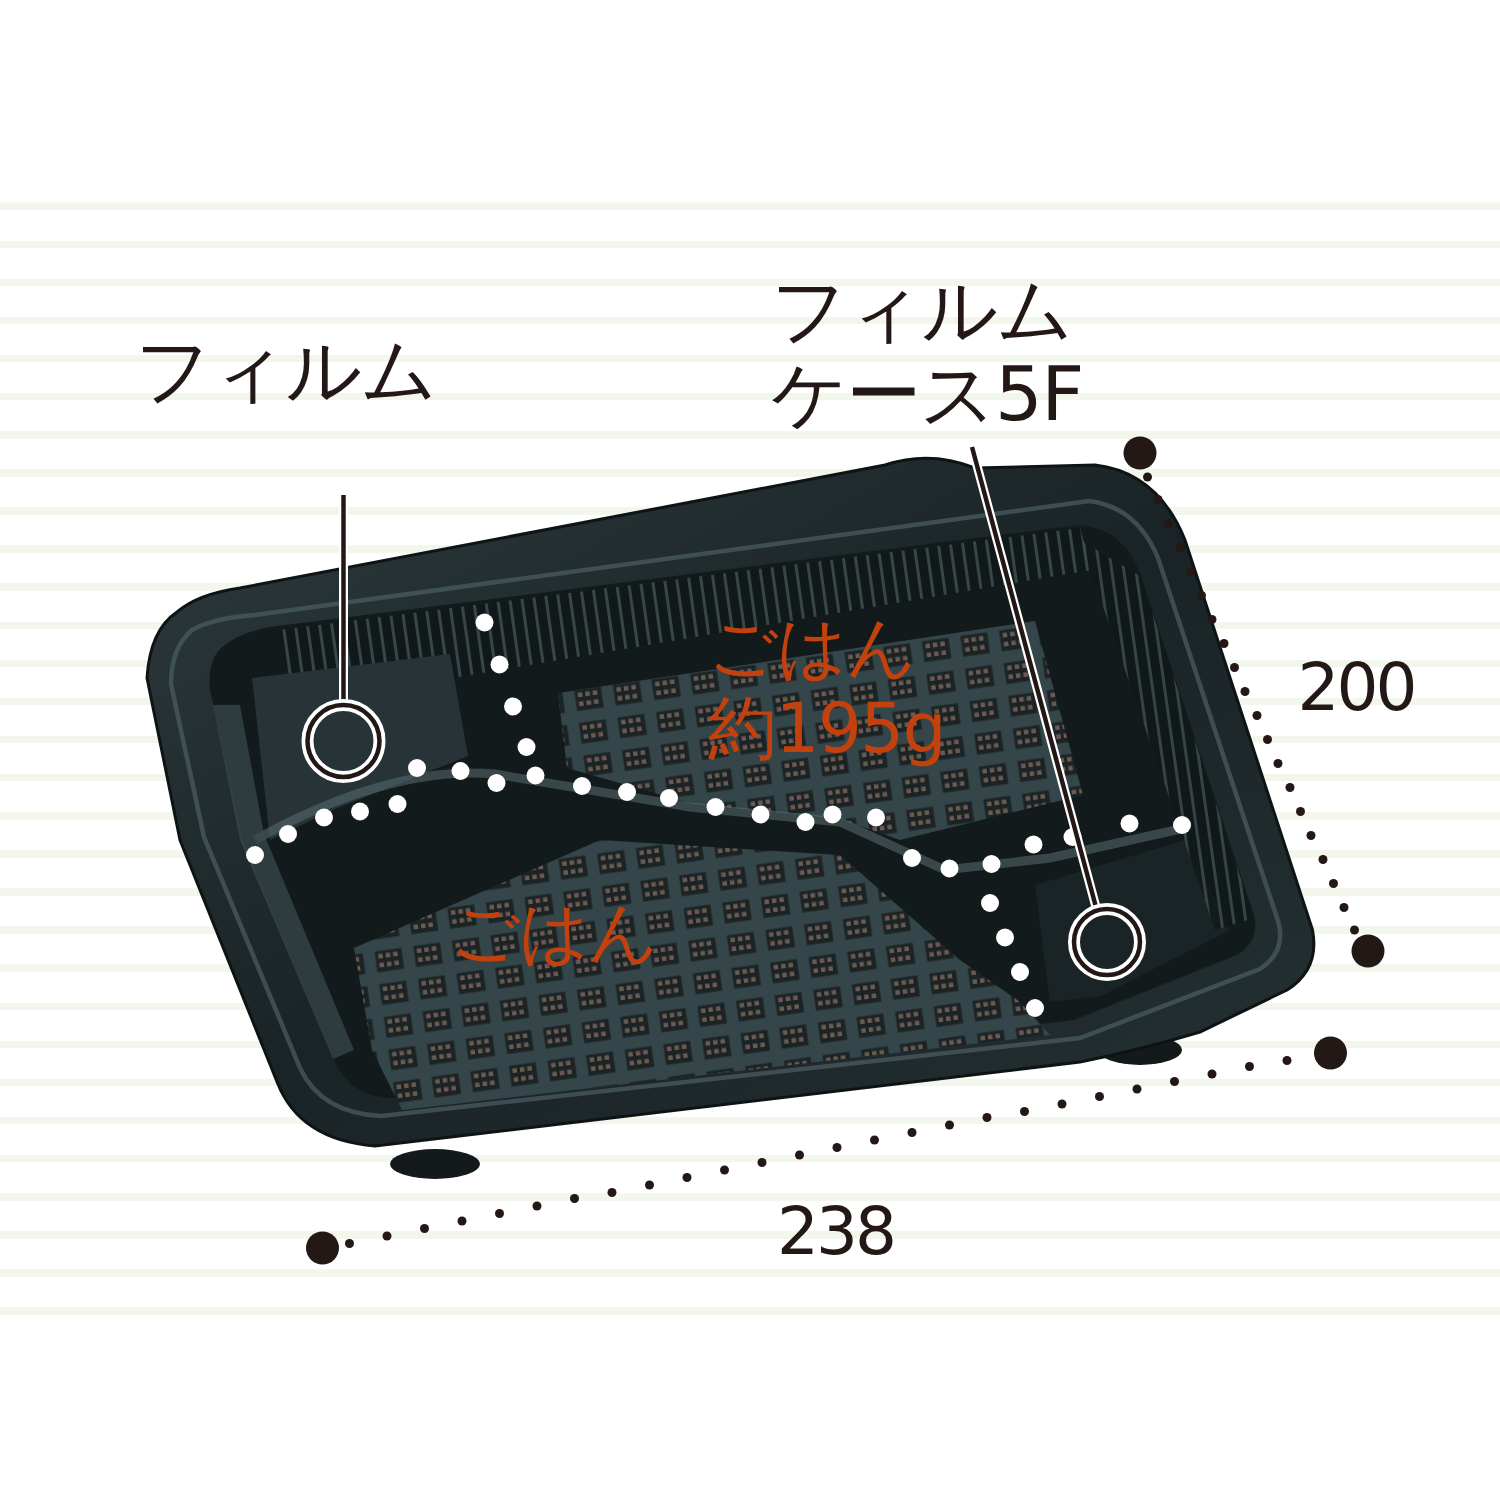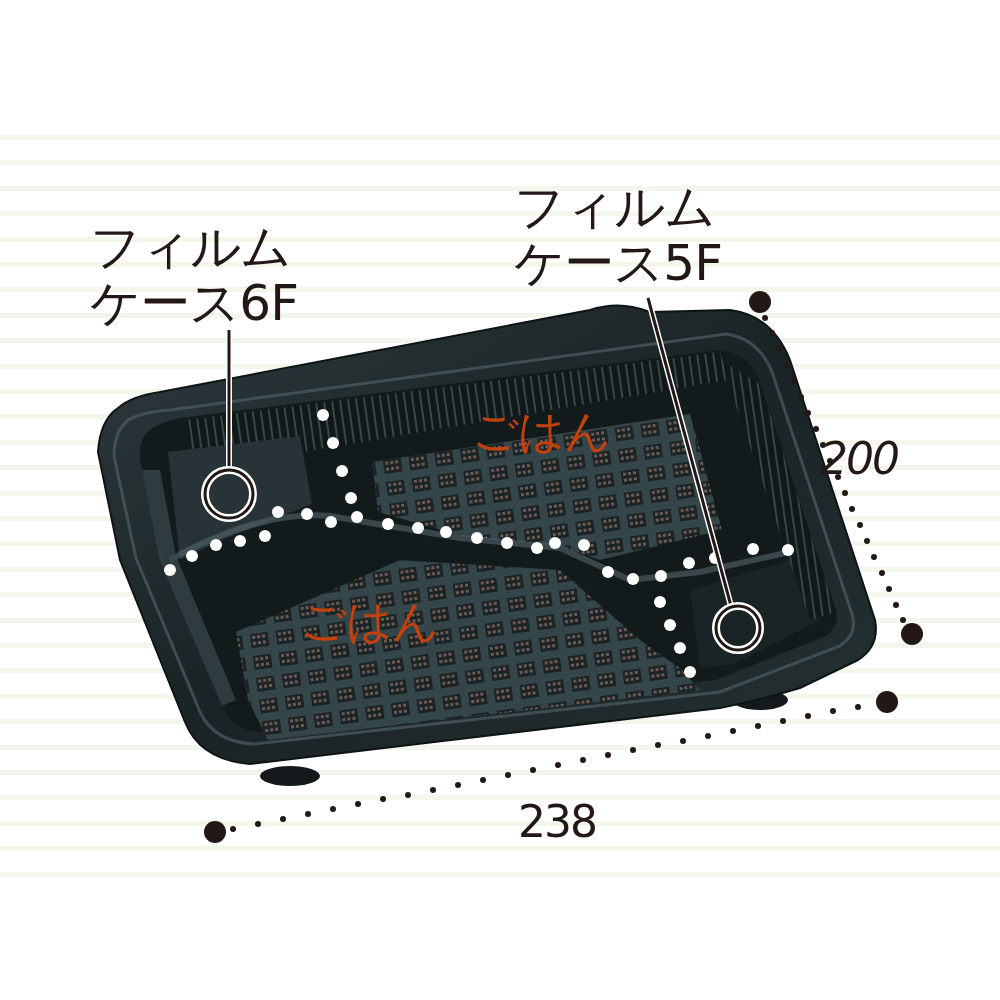--- a/index.html
+++ b/index.html
@@ -267,33 +267,33 @@
       <circle cx="783" cy="721" r="3"></circle>
       <circle cx="808" cy="716" r="3"></circle>
       <circle cx="833" cy="711" r="3"></circle>
       <circle cx="858" cy="707" r="3"></circle>
       <circle cx="887" cy="702" r="11"></circle>
     </g>
   </svg>
 
   <div class="label callout-dark" style="left:90px; top:222px;">
     <span class="line">フィルム</span>
-    <span class="line">ケース6F</span>
   </div>
 
   <div class="label callout-dark" style="left:514px; top:182px;">
     <span class="line">フィルム</span>
     <span class="line">ケース5F</span>
   </div>
 
   <div class="label callout-light" style="left:472px; top:408px;">
     <span class="line">ごはん</span>
+    <span class="line">約195g</span>
   </div>
 
   <div class="label callout-light" style="left:300px; top:598px;">
     <span class="line">ごはん</span>
   </div>
 
-  <div class="label dim-label" style="left:820px; top:437px;font-style:italic;">200</div>
+  <div class="label dim-label" style="left:865px; top:437px;">200</div>
 
   <div class="label dim-label" style="left:518px; top:800px;text-align:right;">238</div>
 
 </div>
 
 </body></html>

